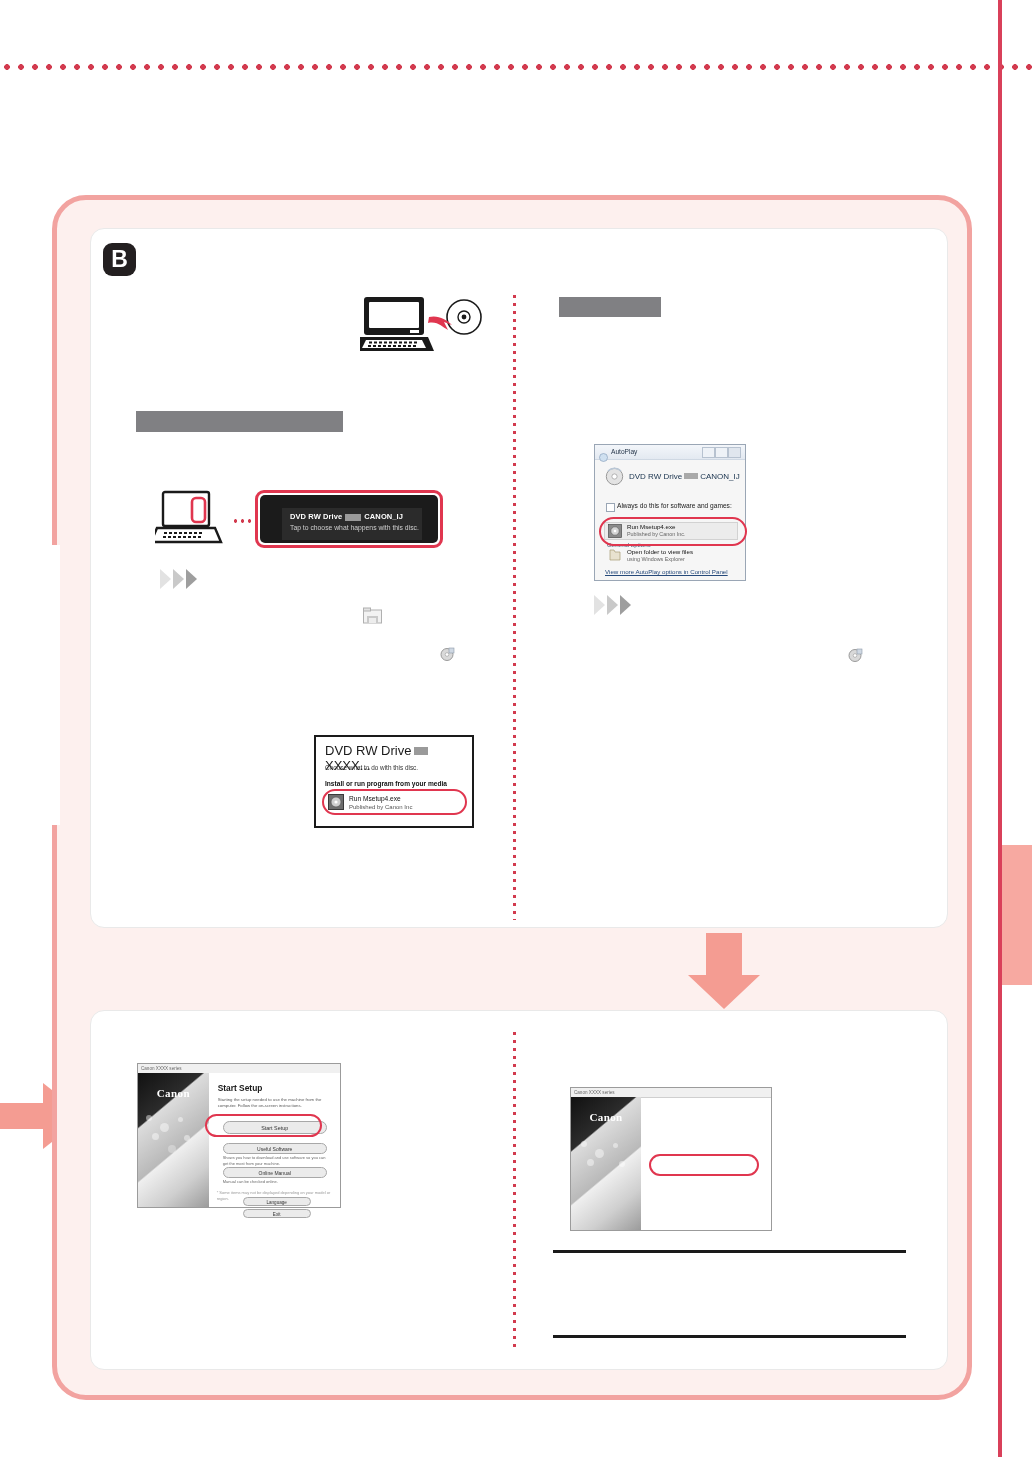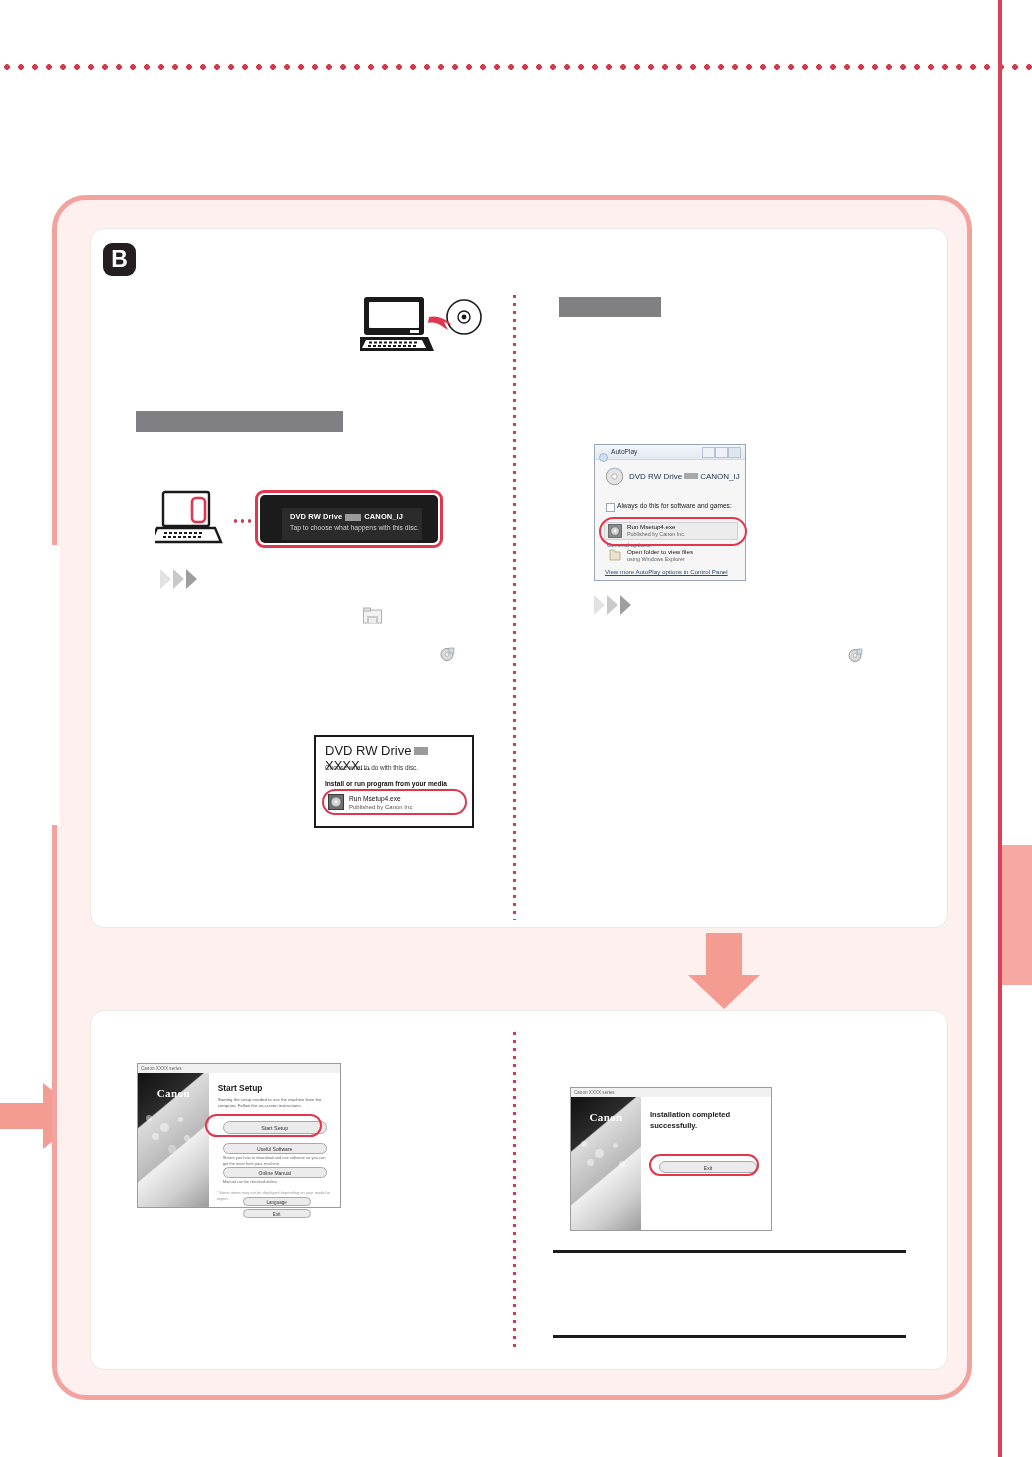--- a/index.html
+++ b/index.html
@@ -558,23 +558,19 @@
     <div class="cw-titlebar"></div>
     <div class="cw-titletext">Canon XXXX series</div>
     <div class="cw-left">
       <div class="cw-canon">Canon</div>
       <div class="cw-speck" style="left:10px;top:44px;width:6px;height:6px;"></div>
       <div class="cw-speck" style="left:24px;top:52px;width:9px;height:9px;"></div>
       <div class="cw-speck" style="left:42px;top:46px;width:5px;height:5px;"></div>
       <div class="cw-speck" style="left:16px;top:62px;width:7px;height:7px;"></div>
       <div class="cw-speck" style="left:48px;top:64px;width:6px;height:6px;"></div>
     </div>
-    <div class="cw-right">
-      <div class="cw-h" style="top:12px;font-size:7.6px;">Installation completed successfully.</div>
-      <div class="cw-btn" style="left:18px;top:64px;width:98px;height:12px;font:5px/12px 'Liberation Sans',sans-serif;">Exit</div>
-    </div>
     <div class="cw-ring" style="left:78px;top:66px;width:110px;height:22px;"></div>
   </div>
 
   <div class="blk-rule br1"></div>
   <div class="blk-rule br2"></div>
 
 </div>
 
 </body></html>

